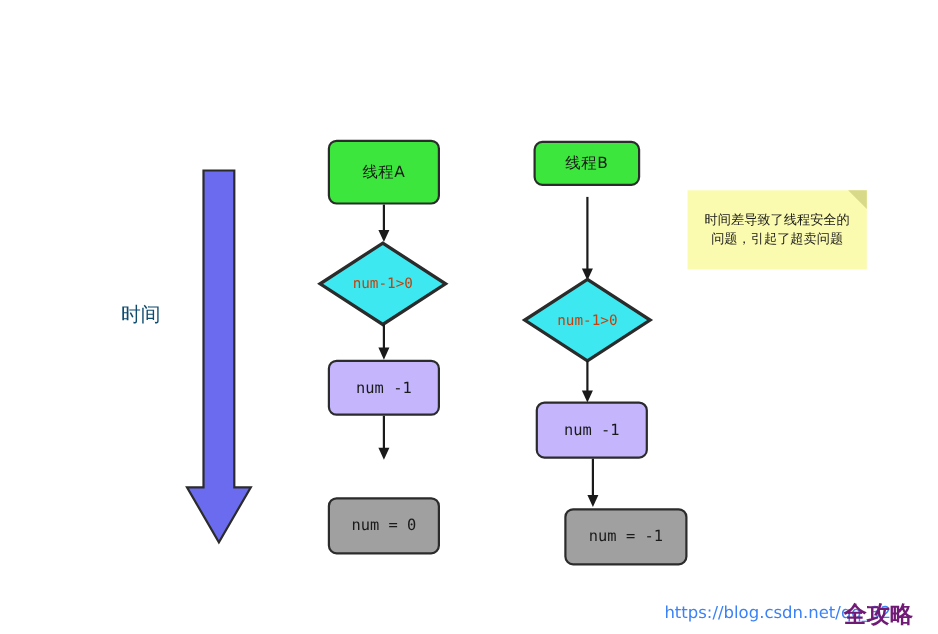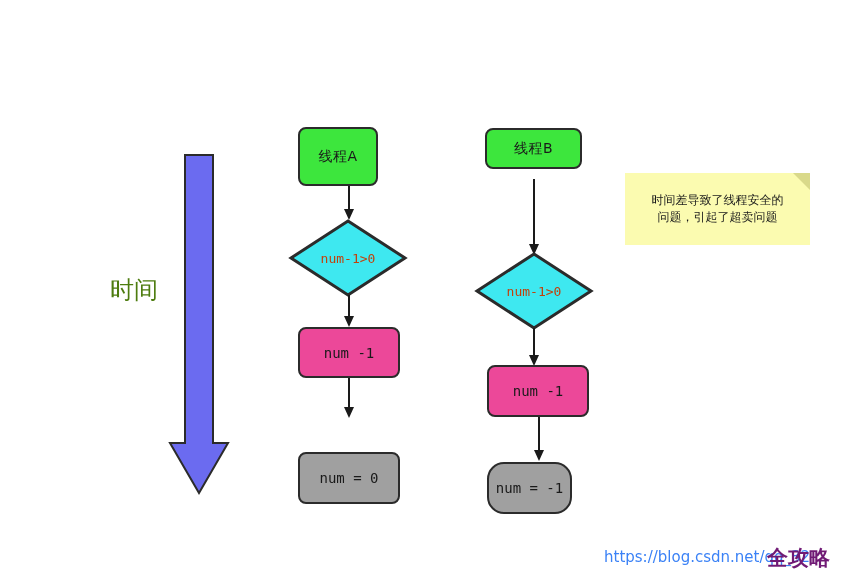--- a/index.html
+++ b/index.html
@@ -32,21 +32,21 @@
 
   
   .box {
     border: 2px solid #2b2b2b;
     border-radius: 8px;
   }
   .box.start {
     background: #3de63d;
   }
   .box.process {
-    background: #ec4899;
+    background: #c4b5fd;
   }
   .box.result {
     background: #a0a0a0;
   }
 
   .box.start .label {
     font-family: "DejaVu Sans", sans-serif;
     font-size: 14px;
     color: #1a1a1a;
     letter-spacing: 0.5px;
@@ -86,22 +86,22 @@
   }
 
   
   .time-arrow {
     position: absolute;
     overflow: visible;
   }
   .time-label {
     position: absolute;
     font-family: "DejaVu Sans", sans-serif;
-    font-size: 24px;
-    color: #4d7c0f;
+    font-size: 18px;
+    color: #0c4a6e;
     white-space: nowrap;
     text-align: right;
   }
 
   
   .note {
     position: absolute;
     background: #fbfbb0;
     box-sizing: border-box;
   }
@@ -147,21 +147,21 @@
 </head>
 <body>
 
 <div id="canvas">
 
   <svg class="time-arrow" style="left:170px; top:155px; width:58px; height:340px;" viewBox="0 0 58 340">
     <polygon points="15,0 43,0 43,288 58,288 29,338 0,288 15,288" fill="#6b6bf0" stroke="#2b2b2b" stroke-width="2"></polygon>
   </svg>
   <div class="time-label" style="left:110px; top:274px;">时间</div>
 
-  <div class="node box start" style="left:298px; top:127px; width:80px; height:59px;">
+  <div class="node box start" style="left:298px; top:127px; width:102px; height:59px;">
     <span class="label">线程A</span>
   </div>
 
   <svg class="connector" style="left:341px; top:186px; width:16px; height:36px;" viewBox="0 0 16 36">
     <line x1="8" y1="0" x2="8" y2="26" stroke="#1a1a1a" stroke-width="2"></line>
     <polygon points="8,34 3,23 13,23" fill="#1a1a1a"></polygon>
   </svg>
 
   <div class="diamond" style="left:289px; top:219px; width:118px; height:78px;">
     <svg viewBox="0 0 118 78" width="118" height="78">
@@ -211,25 +211,25 @@
 
   <div class="node box process" style="left:487px; top:365px; width:102px; height:52px;">
     <span class="label">num -1</span>
   </div>
 
   <svg class="connector" style="left:531px; top:417px; width:16px; height:46px;" viewBox="0 0 16 46">
     <line x1="8" y1="0" x2="8" y2="36" stroke="#1a1a1a" stroke-width="2"></line>
     <polygon points="8,44 3,33 13,33" fill="#1a1a1a"></polygon>
   </svg>
 
-  <div class="node box result" style="left:487px; top:462px; width:85px; height:52px;border-radius:17px;">
+  <div class="node box result" style="left:513px; top:462px; width:112px; height:52px;">
     <span class="label">num = -1</span>
   </div>
 
-  <div class="note" style="left:625px; top:173px; width:185px; height:72px;">
+  <div class="note" style="left:625px; top:173px; width:163px; height:72px;">
     <div class="fold"></div>
     <div class="note-text">
       <div>时间差导致了线程安全的</div>
       <div>问题，引起了超卖问题</div>
     </div>
   </div>
 
   <div class="watermark" style="left:604px; top:548px;">https://blog.csdn.net/qq_32</div>
   <div class="watermark-brand" style="left:767px; top:544px;">全攻略</div>
 

